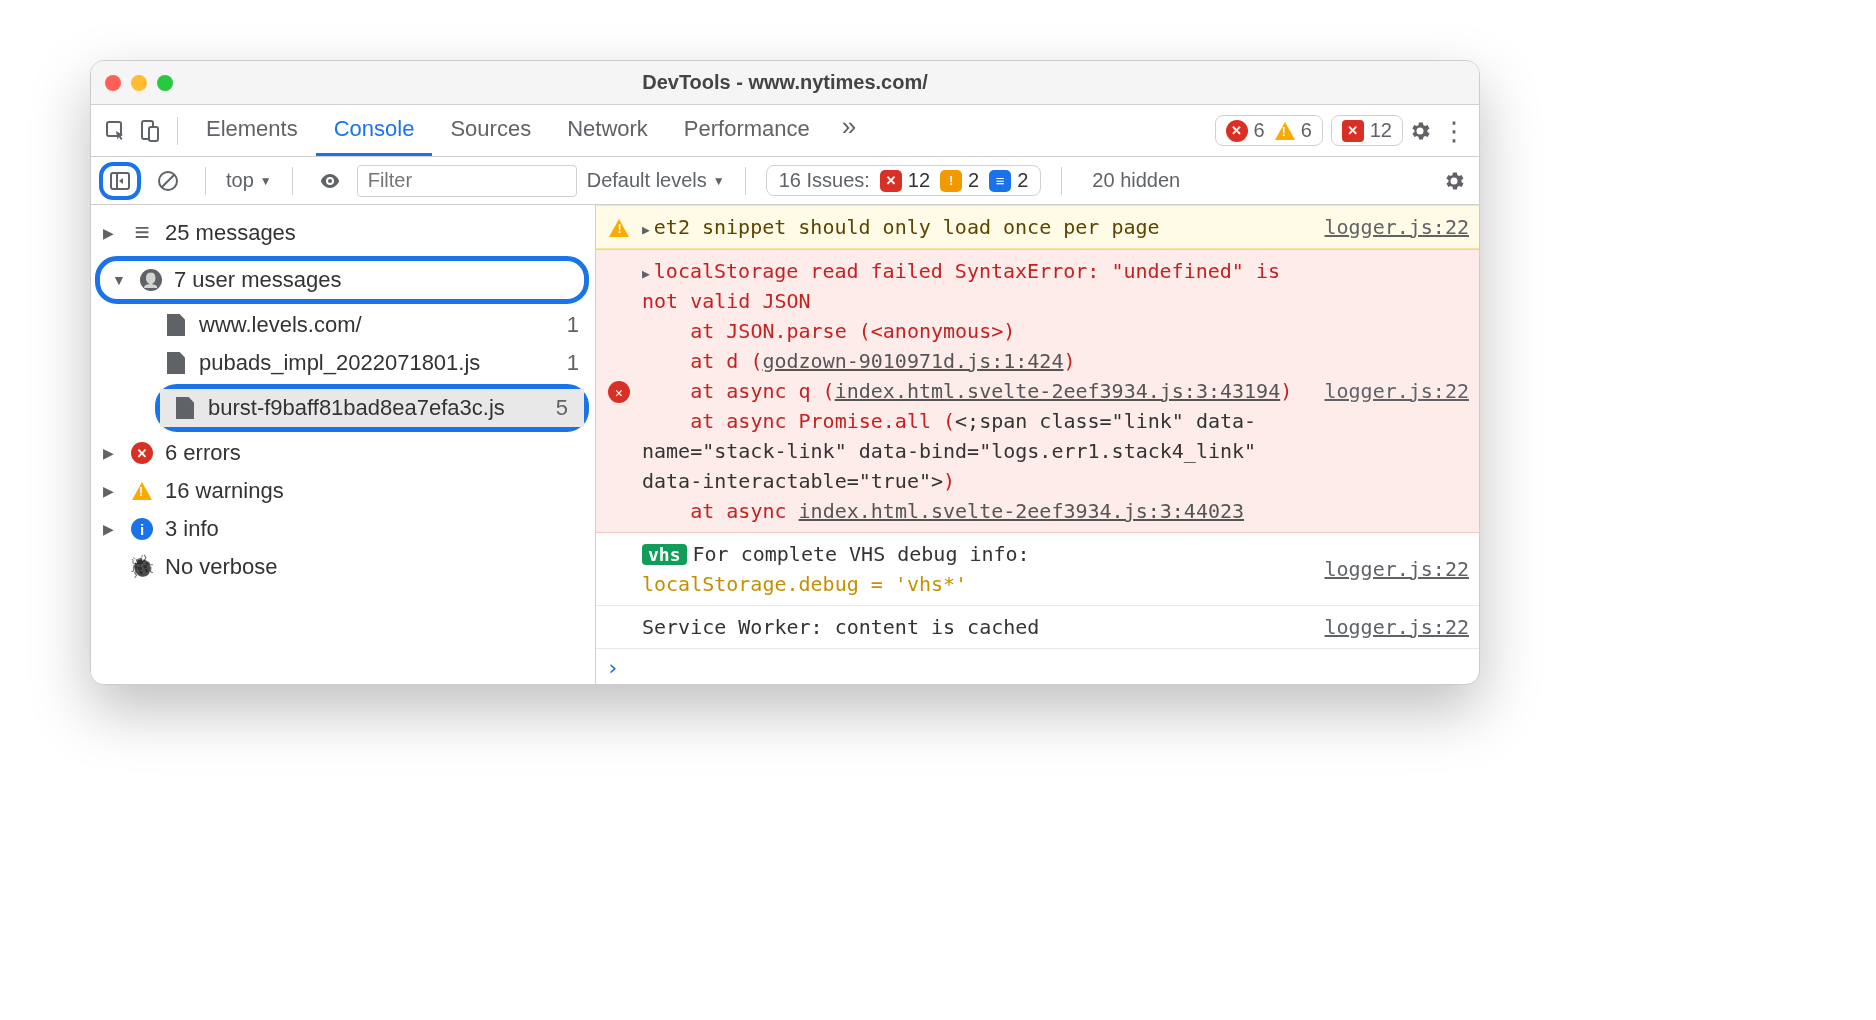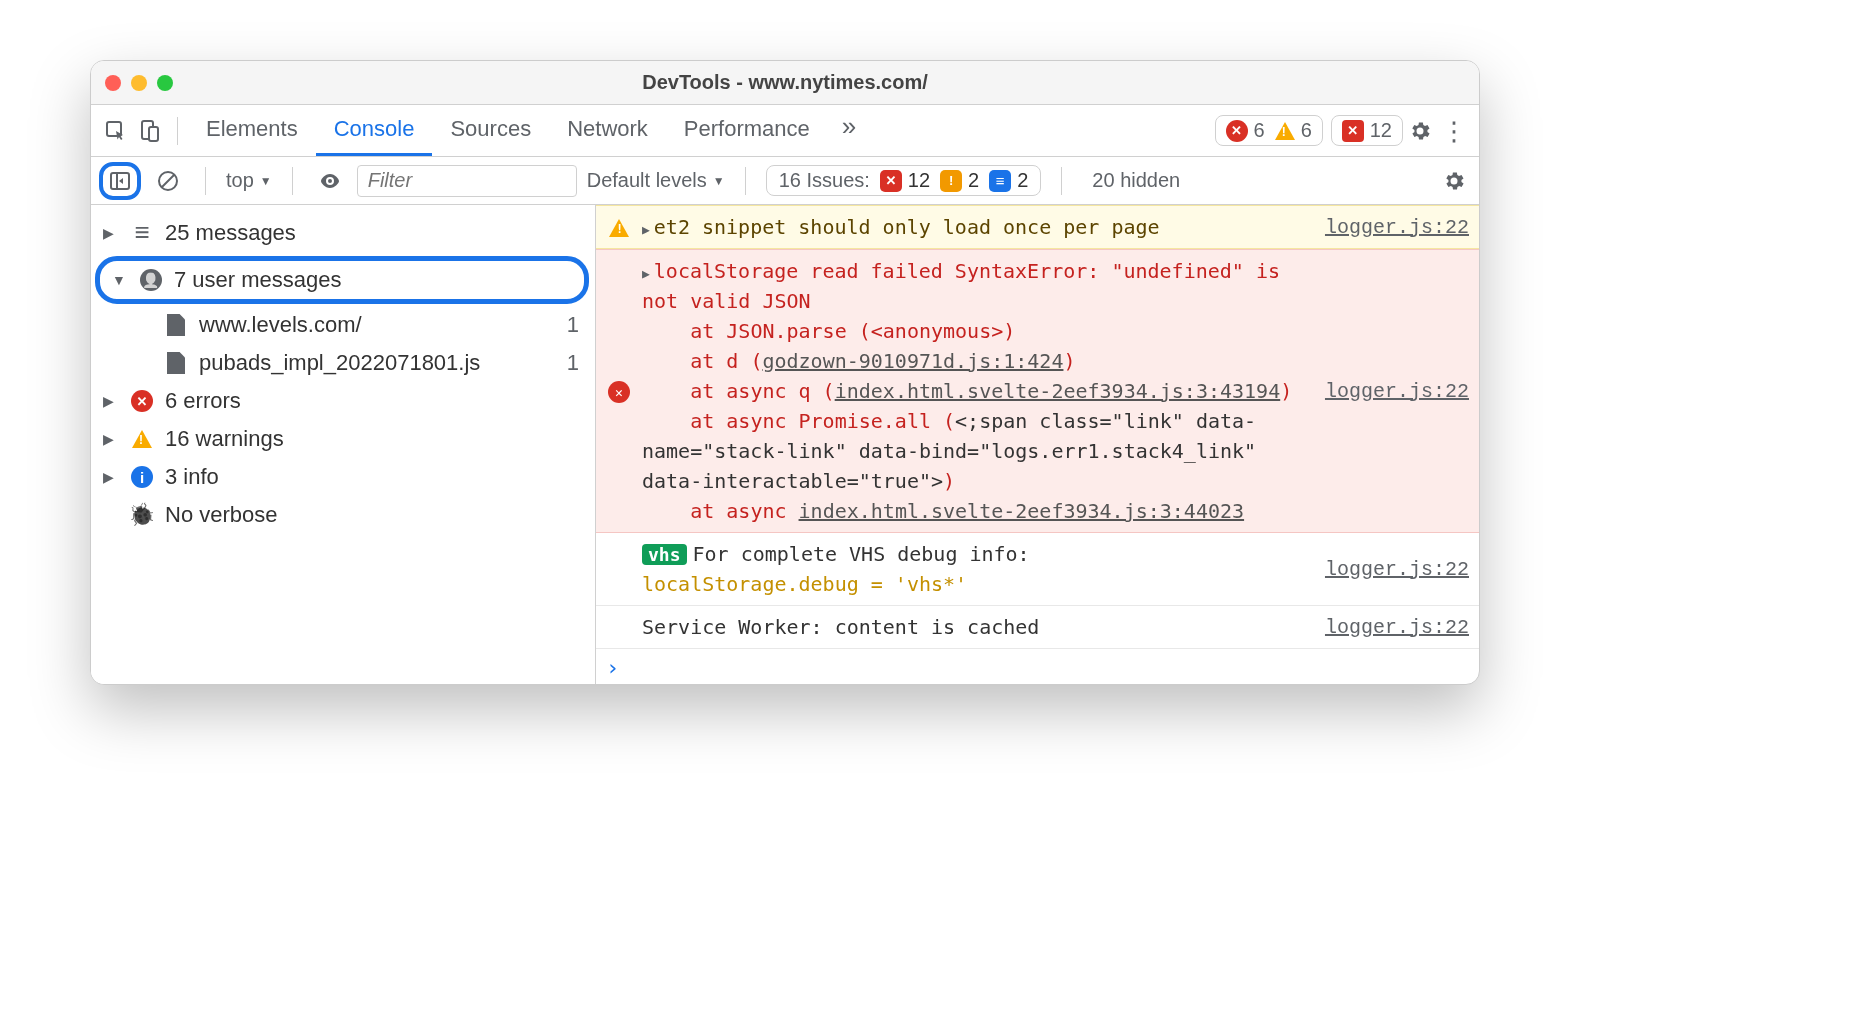--- a/index.html
+++ b/index.html
@@ -131,21 +131,21 @@
     display:inline-flex; align-items:center;
   }
   .drop {
     display:flex; align-items:center; gap:6px;
     font-size:20px; color:#5f6368; cursor:pointer;
   }
   .drop .tri { font-size:12px;}
   .filter-input {
     height: 32px; width: 220px;
     border:1px solid #d0d0d0; border-radius:4px;
-    padding: 0 10px; font-size:20px; color:#404040;font-style:italic;
+    padding: 0 10px; font-size:20px; color:#404040;
   }
   .issues-pill {
     display:inline-flex; align-items:center;
     border:1px solid #d0d0d0; border-radius:8px;
     padding: 3px 12px; gap: 10px; font-size:20px; color:#333;
   }
   .issues-pill .lbl { color:#5f6368;}
   .sq-badge {
     display:inline-flex; align-items:center; gap:6px;
   }
@@ -227,21 +227,20 @@
   }
   .log .gut {
     width:26px; display:flex; align-items:flex-start; justify-content:center; padding-top:2px;
   }
   .log .body { flex:1; line-height:1.5; }
   .log .src {
     color:#5f6368;
     text-decoration: underline;
     white-space: nowrap;
     padding-left:10px;
-    font-family:Liberation Mono, monospace;
   }
   .log.warn { background:#fffbe6; border-top:1px solid #f5e6a0; border-bottom:1px solid #f5e6a0;}
   .log.err  { background:#fdecea; border-top:1px solid #f5c6c3; border-bottom:1px solid #f5c6c3;}
   .log.warn .body { color:#5c4400;}
   .log.err .body .errtxt { color:#c5221f;}
   .log.err .body .link { color:#555; text-decoration:underline;}
   .vhs-tag { background:#0f9d58; color:#fff; border-radius:4px; padding:0 6px; font-size:18px; font-weight:600; margin-right:6px;}
   .code-gold { color:#c49000;}
   .expand-tri { color:#5f6368; font-size:13px; margin-right:4px;}
   .prompt-row {
@@ -395,20 +394,29 @@
           <span>www.levels.com/</span>
           <span class="count">1</span>
         </div>
         <div class="side-row">
           <span class="ic">
               <span class="file-ic"></span>
             </span>
           <span>pubads_impl_2022071801.js</span>
           <span class="count">1</span>
         </div>
+        <div class="hl-blue-round">
+          <div class="side-row sel-row">
+            <span class="ic">
+                <span class="file-ic"></span>
+              </span>
+            <span>burst-f9baff81bad8ea7efa3c.js</span>
+            <span class="count">5</span>
+          </div>
+        </div>
       </div>
 
       <div class="side-row">
         <span class="caret">▶</span>
         <span class="ic">
             <span class="badge-circle err"></span>
           </span>
         <span>6 errors</span>
       </div>
 

